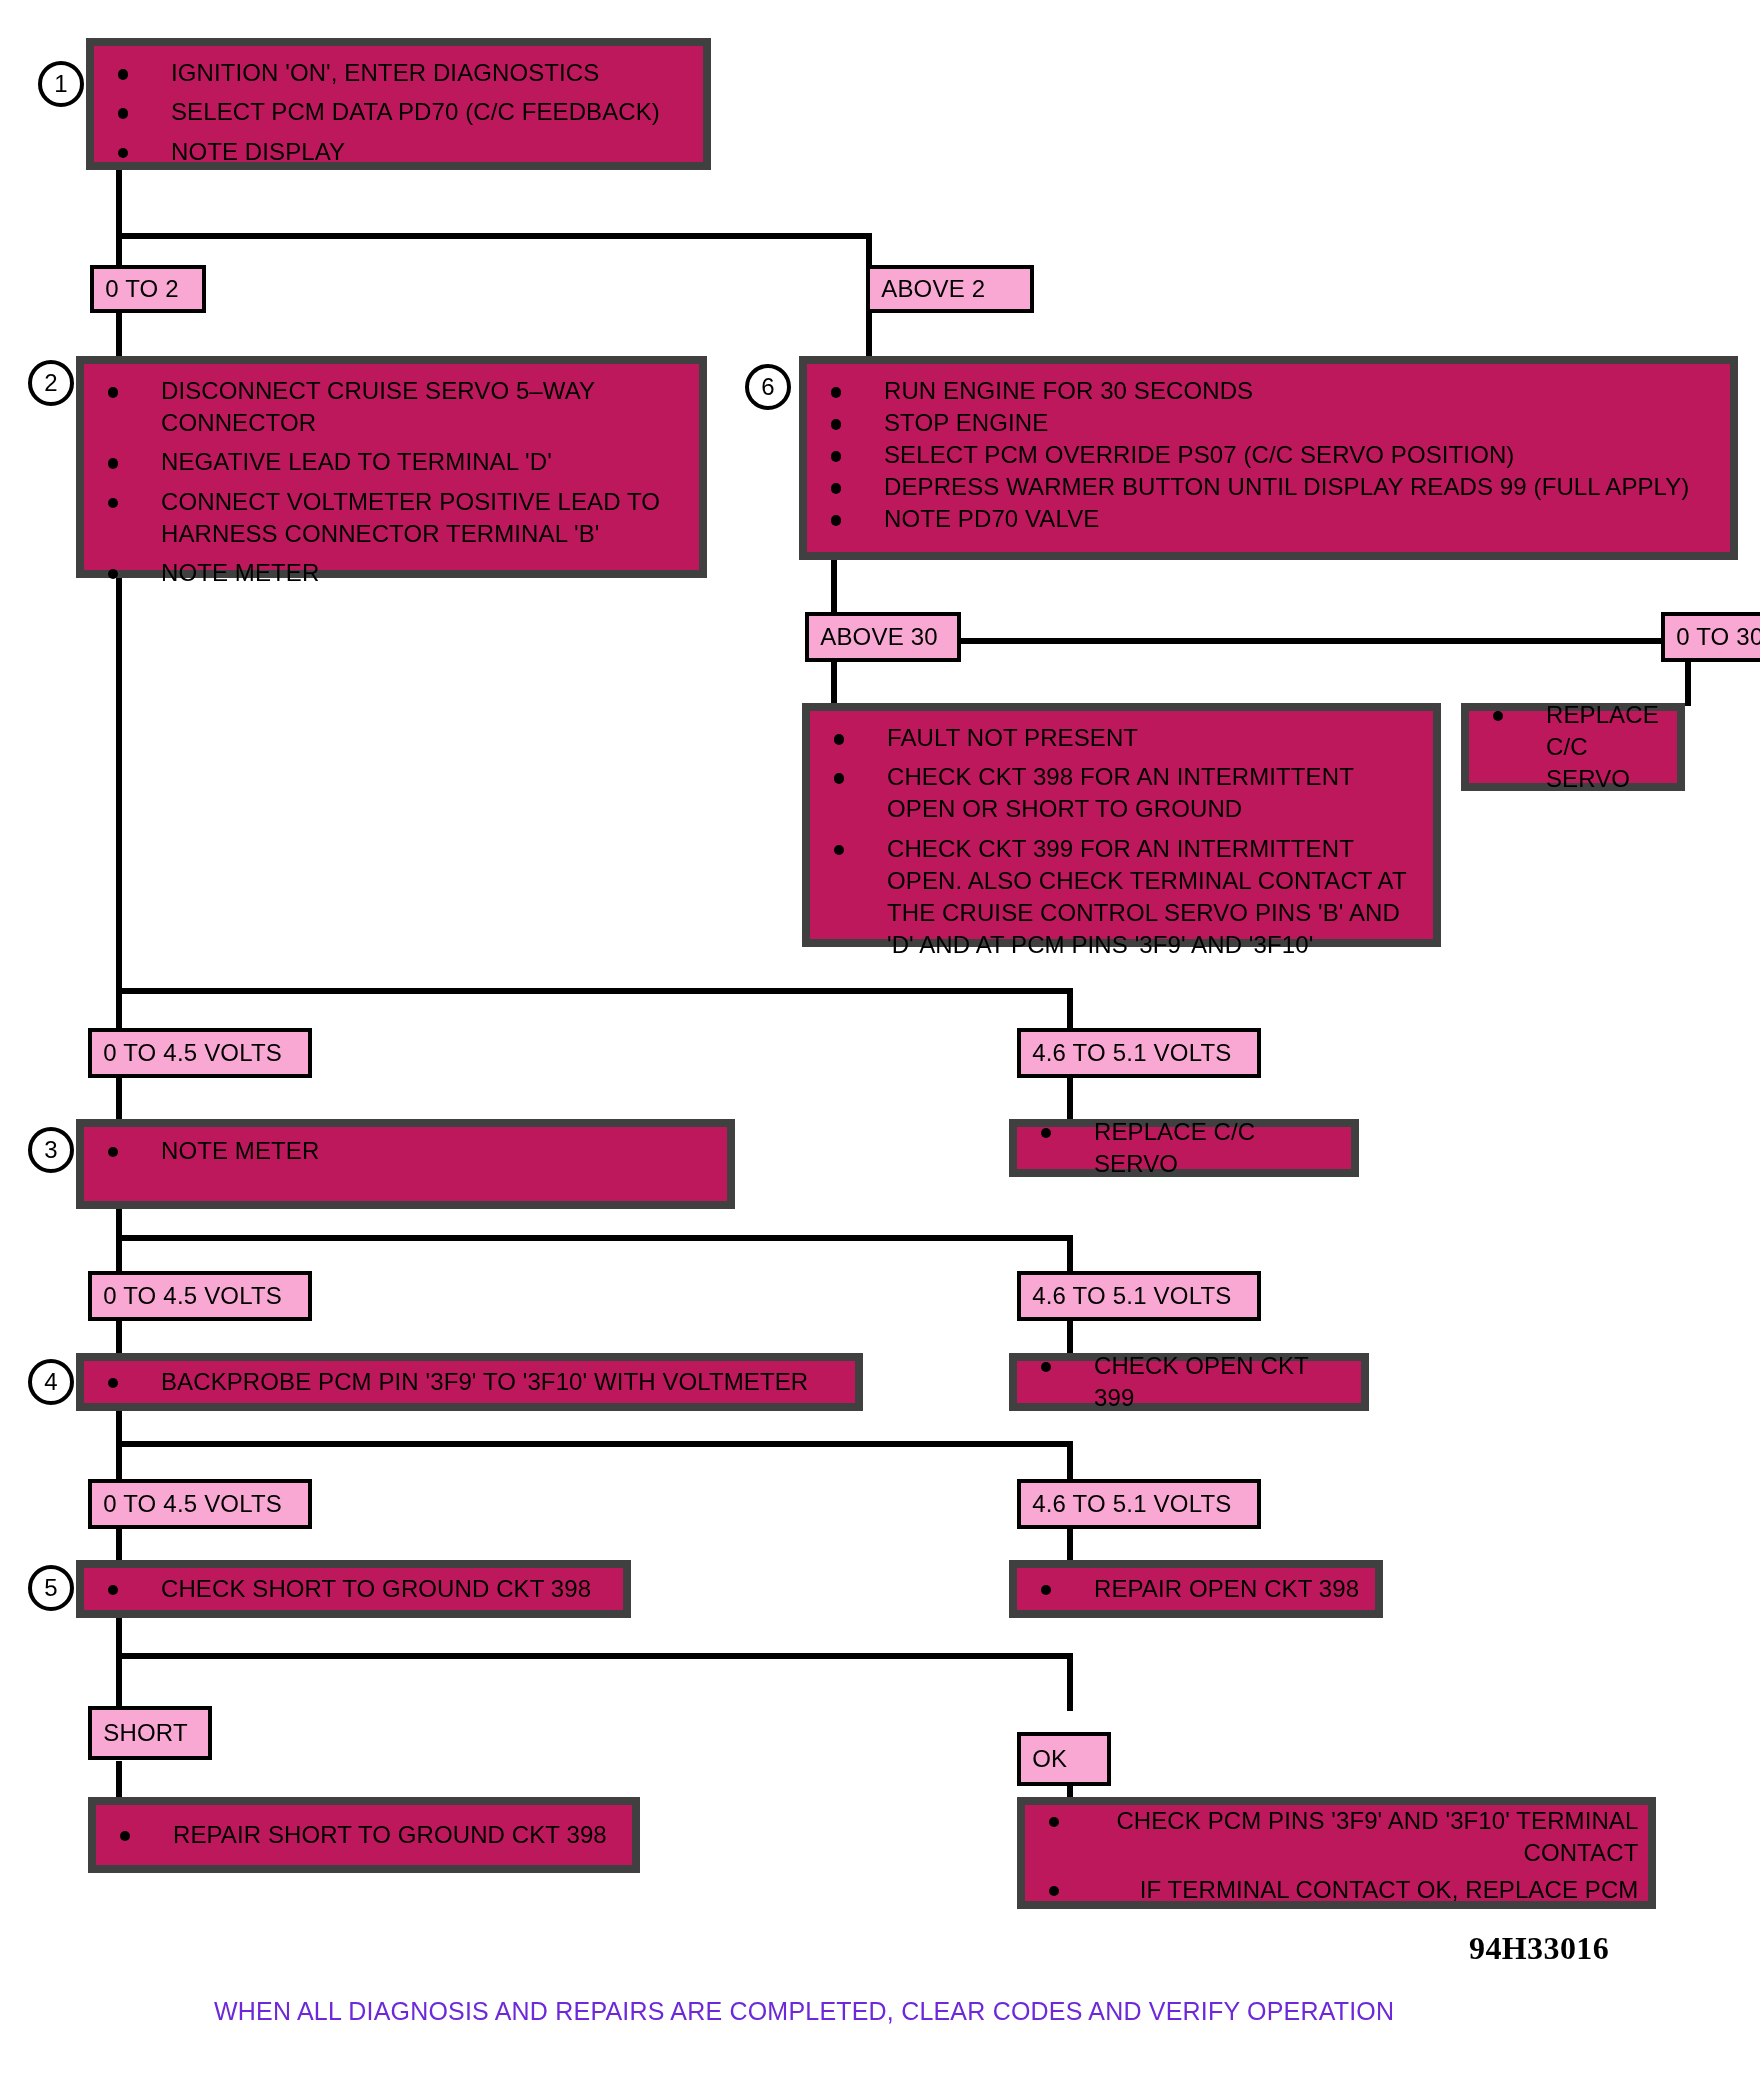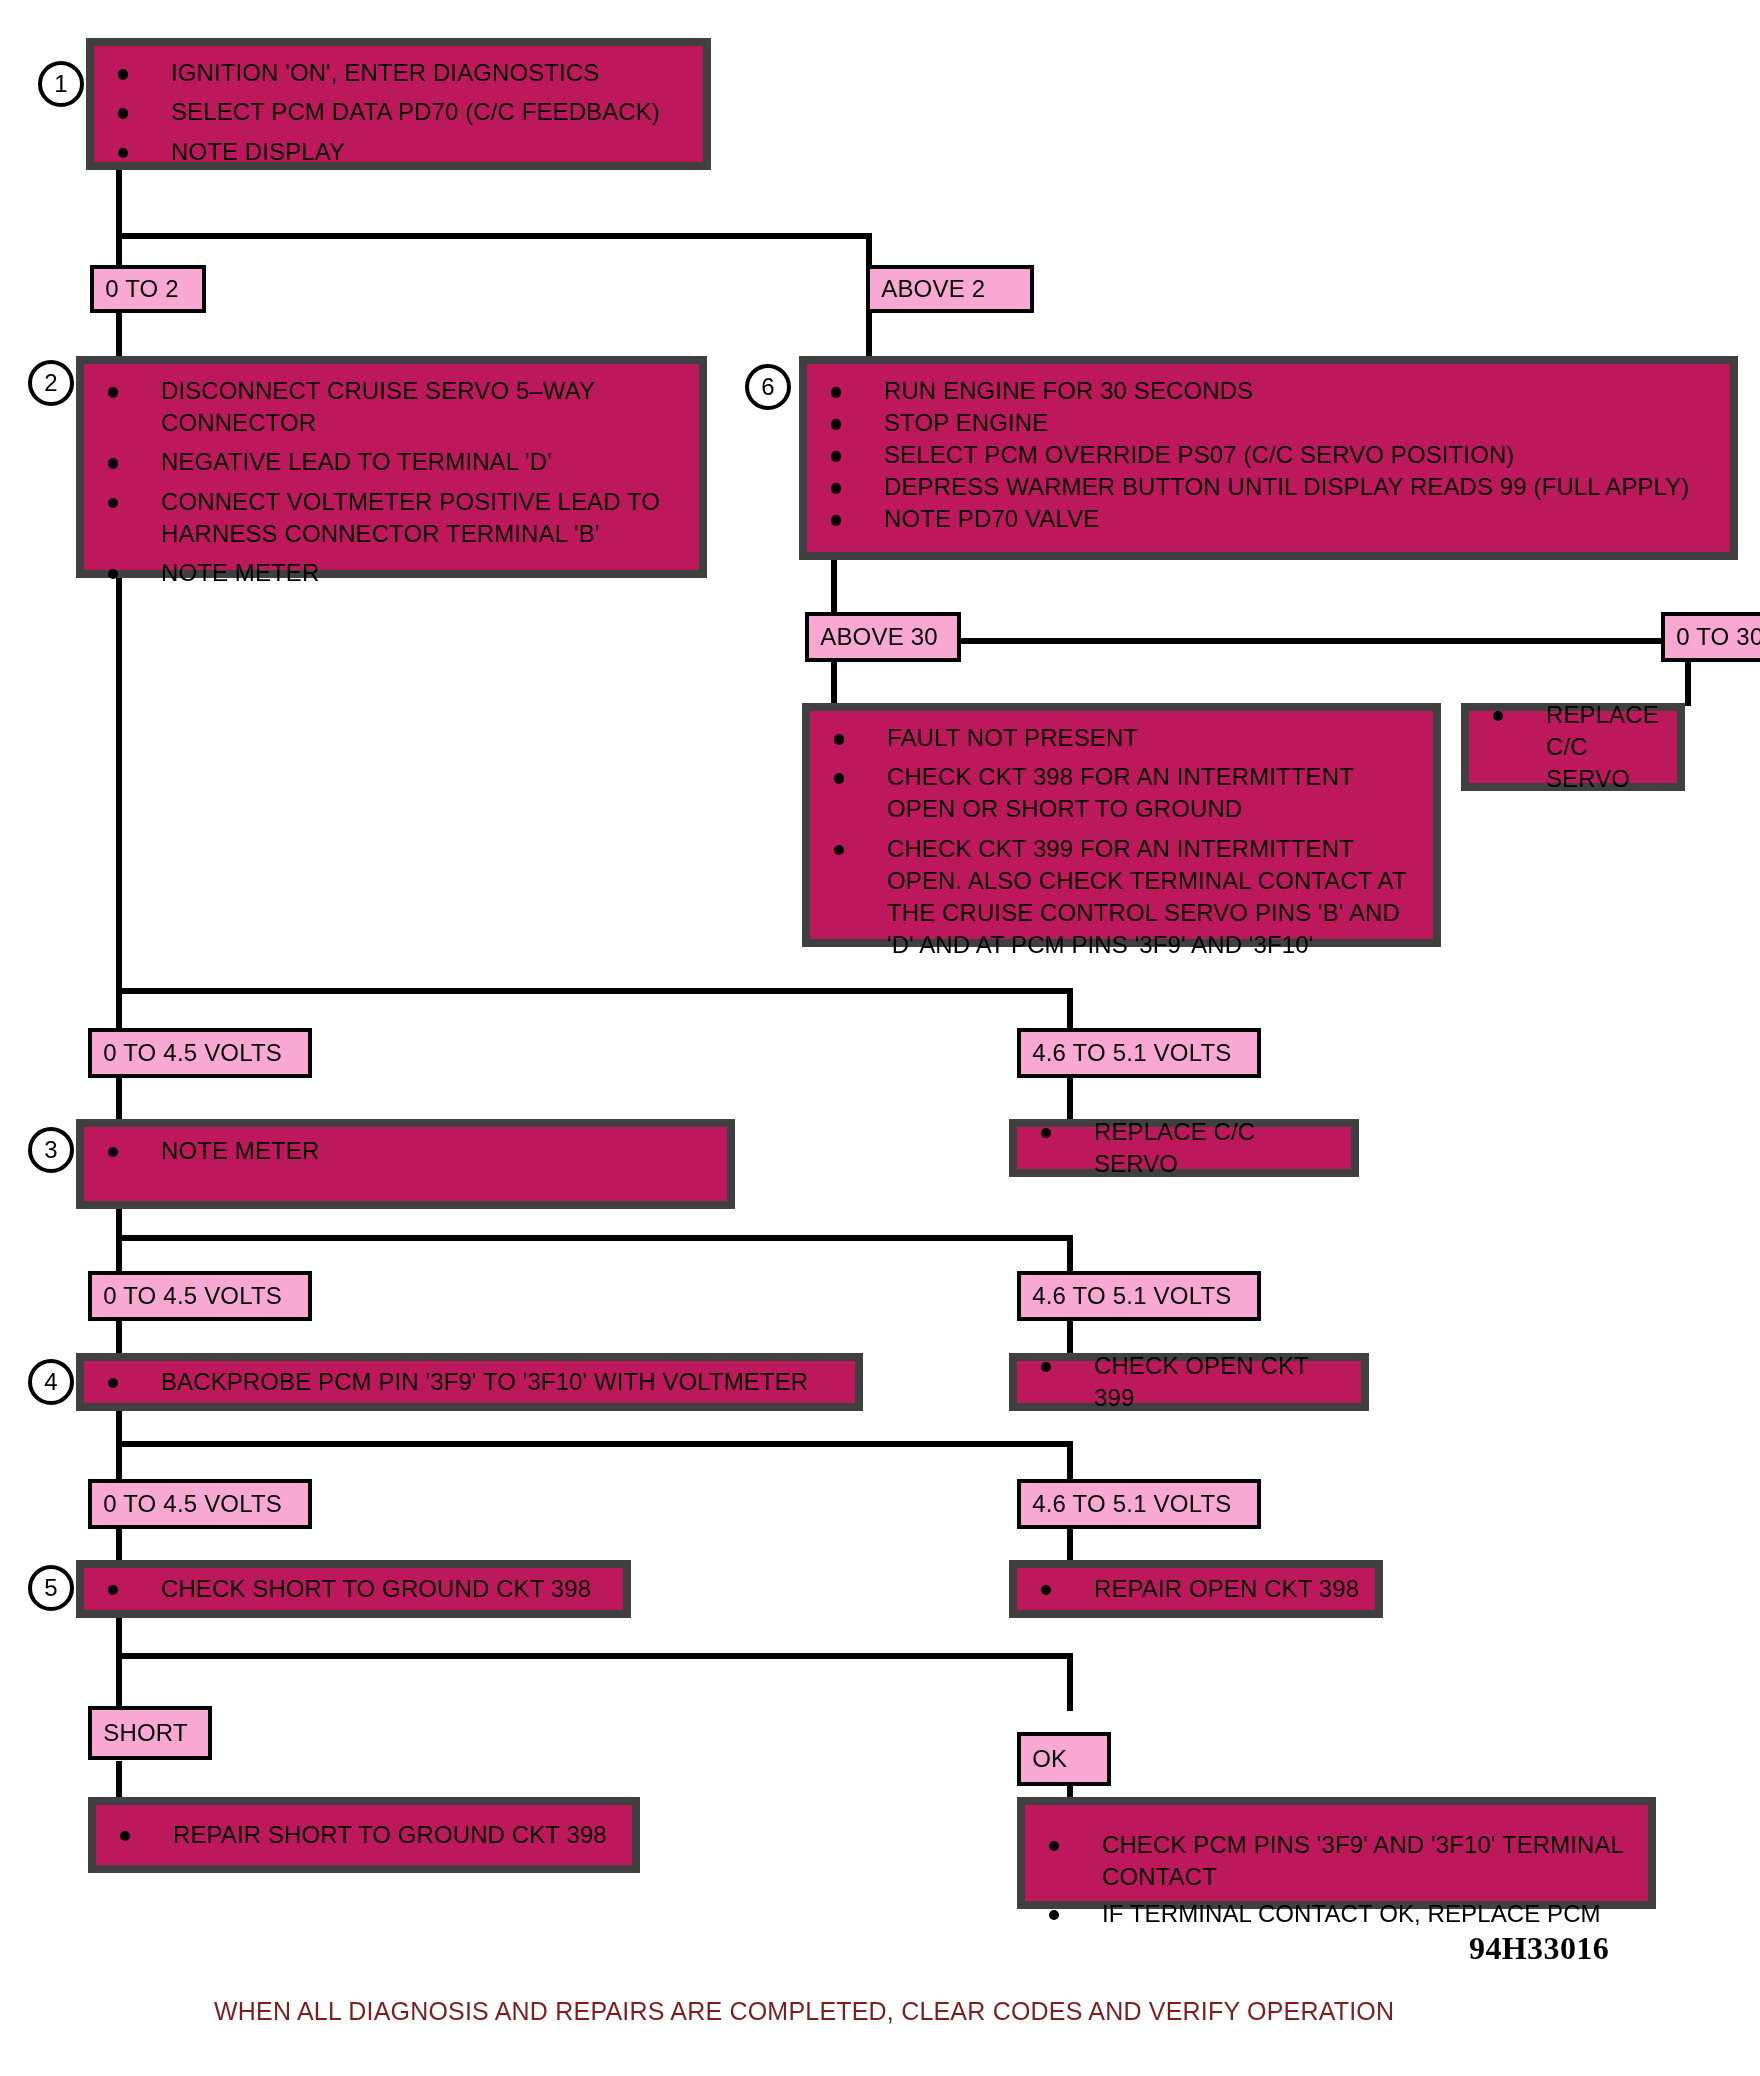--- a/index.html
+++ b/index.html
@@ -114,21 +114,21 @@
     position: absolute;
     font-family: "Liberation Serif", serif;
     font-weight: bold;
     font-size: 32px;
     color: #000;
     letter-spacing: 0.4px;
   }
   .footer-note {
     position: absolute;
     font-size: 25px;
-    color: #7f1d1d;
+    color: #6d28d9;
     letter-spacing: 0.2px;
     white-space: nowrap;
   }
 </style>
 </head>
 <body>
 
 <div id="page">
 
   <div class="step-circle" style="left:38px; top:61px;">
@@ -315,21 +315,21 @@
   <div class="vline" style="left:116px; top:1761px; height:42px;"></div>
   <div class="vline" style="left:1067px; top:1761px; height:42px;"></div>
 
   <div class="box vcenter" style="left:88px; top:1797px; width:552px; height:76px;">
     <ul class="bul center">
       <li>REPAIR SHORT TO GROUND CKT 398</li>
     </ul>
   </div>
 
   <div class="box" style="left:1017px; top:1797px; width:639px; height:112px;">
-    <ul class="bul tight" style="padding-top:24px;">
+    <ul class="bul tight" style="padding-top:0;text-align:right;">
       <li>CHECK PCM PINS '3F9' AND '3F10' TERMINAL CONTACT</li>
       <li style="margin-top:4.8px;">IF TERMINAL CONTACT OK, REPLACE PCM</li>
     </ul>
   </div>
 
   <div class="code-ref" style="left:1469px; top:1930px;">94H33016</div>
 
   <div class="footer-note" style="left:214px; top:1997px;">WHEN ALL DIAGNOSIS AND REPAIRS ARE COMPLETED, CLEAR CODES AND VERIFY OPERATION</div>
 
 </div>

